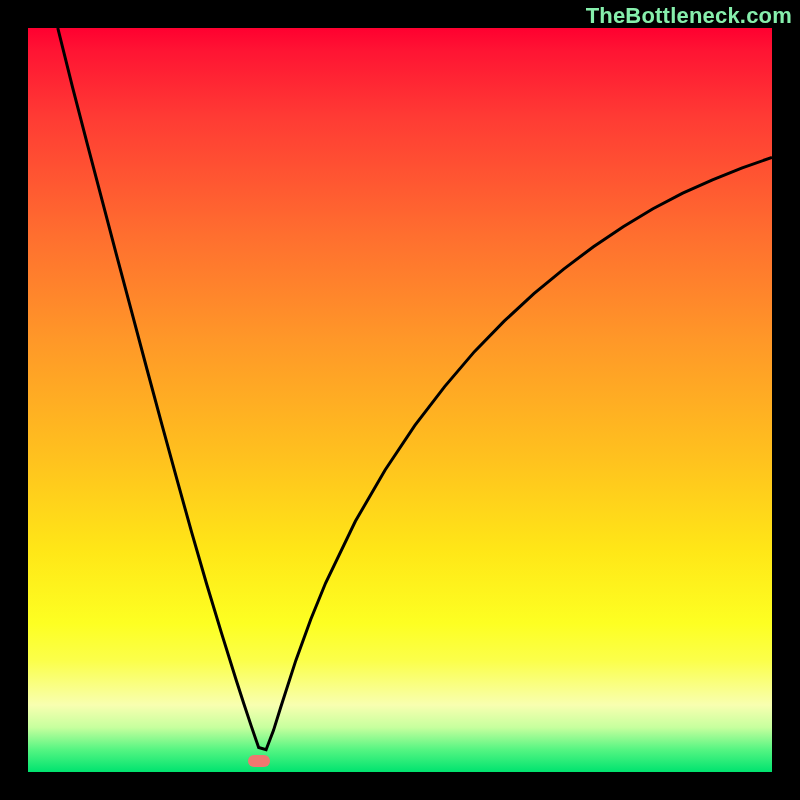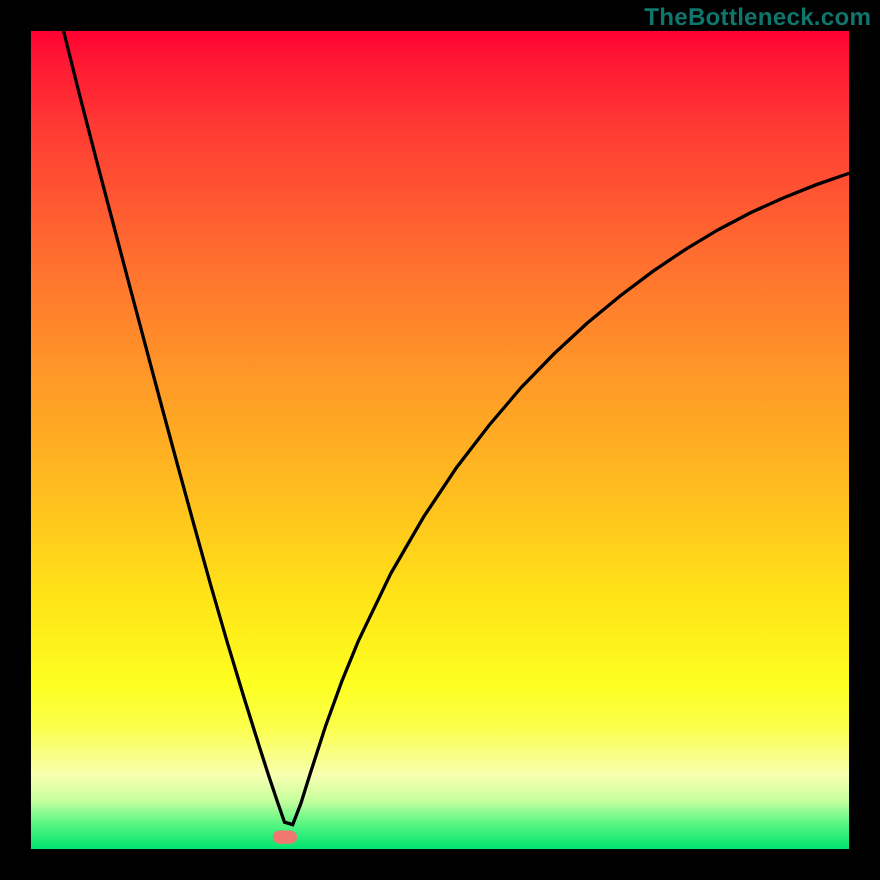--- a/index.html
+++ b/index.html
@@ -58,21 +58,21 @@
     position: absolute;
     inset: 0;
   }
   .watermark {
     position: absolute;
     top: 3px;
     right: 8px;
     font-family: Arial, Helvetica, sans-serif;
     font-size: 22px;
     font-weight: 600;
-    color: #0f766e;
+    color: #86efac;
     letter-spacing: 0.2px;
   }
 </style>
 </head>
 <body>
 
 <div class="frame">
   <div class="plot">
     <div class="gradient"></div>
     <svg class="curve" viewBox="0 0 744 744" preserveAspectRatio="none">

